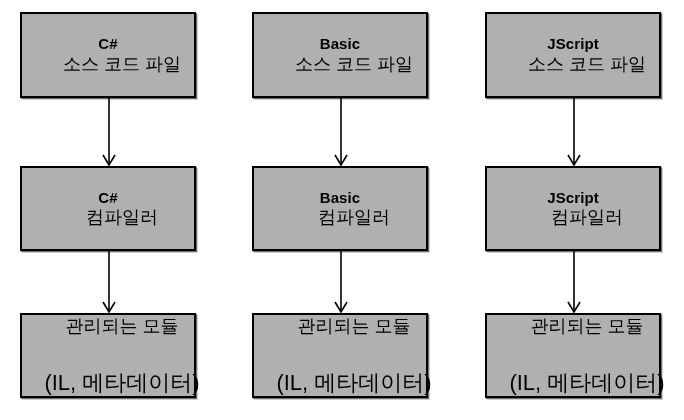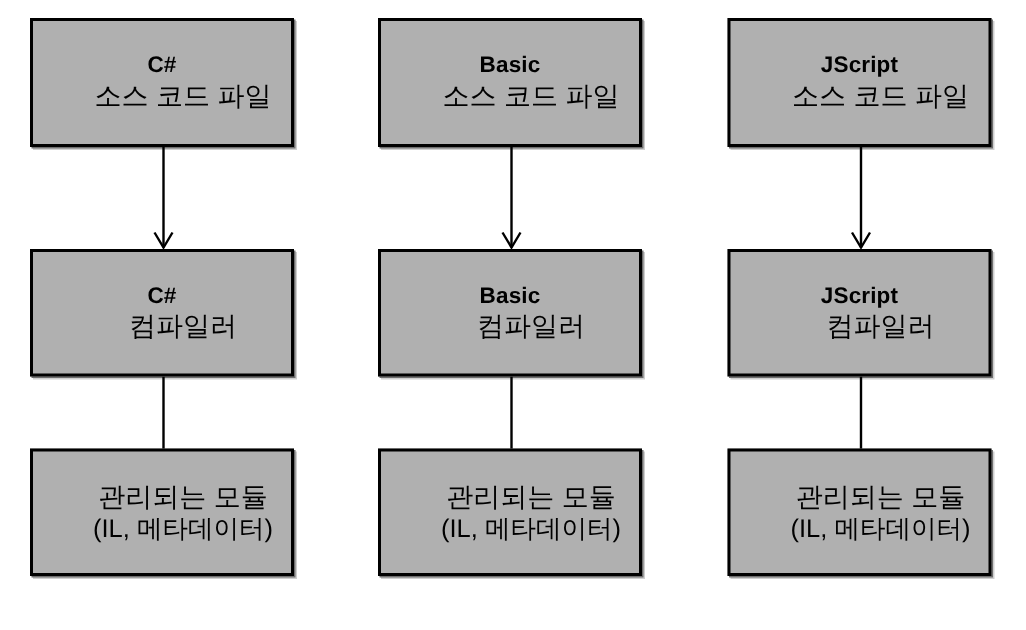--- a/index.html
+++ b/index.html
@@ -40,37 +40,37 @@
     display: flex;
     flex-direction: column;
     align-items: center;
     justify-content: center;
     text-align: center;
     color: #000000;
     line-height: 1.18;
   }
   .node.row-0 { top: 12px;  height: 86px; }
   .node.row-1 { top: 166px; height: 85px; }
-  .node.row-2 { top: 299px; height: 85px; }
+  .node.row-2 { top: 313px; height: 85px; justify-content: space-between; }
 
   .line-en {
     font-size: 15px;
     font-weight: bold;
     letter-spacing: 0.1px;
     white-space: nowrap;
   }
   .line-ko {
     font-size: 18px;
     font-weight: normal;
     white-space: nowrap;
     margin-top: 1px;
     margin-left: 28px;
   }
   .line-ko.small {
-    font-size: 17px;
+    font-size: 22px;
   }
 
   .connector {
     position: absolute;
     left: 80px;
     width: 18px;
     overflow: visible;
   }
   .conn-0 { top: 98px;  height: 68px; }
   .conn-1 { top: 251px; height: 62px; }

